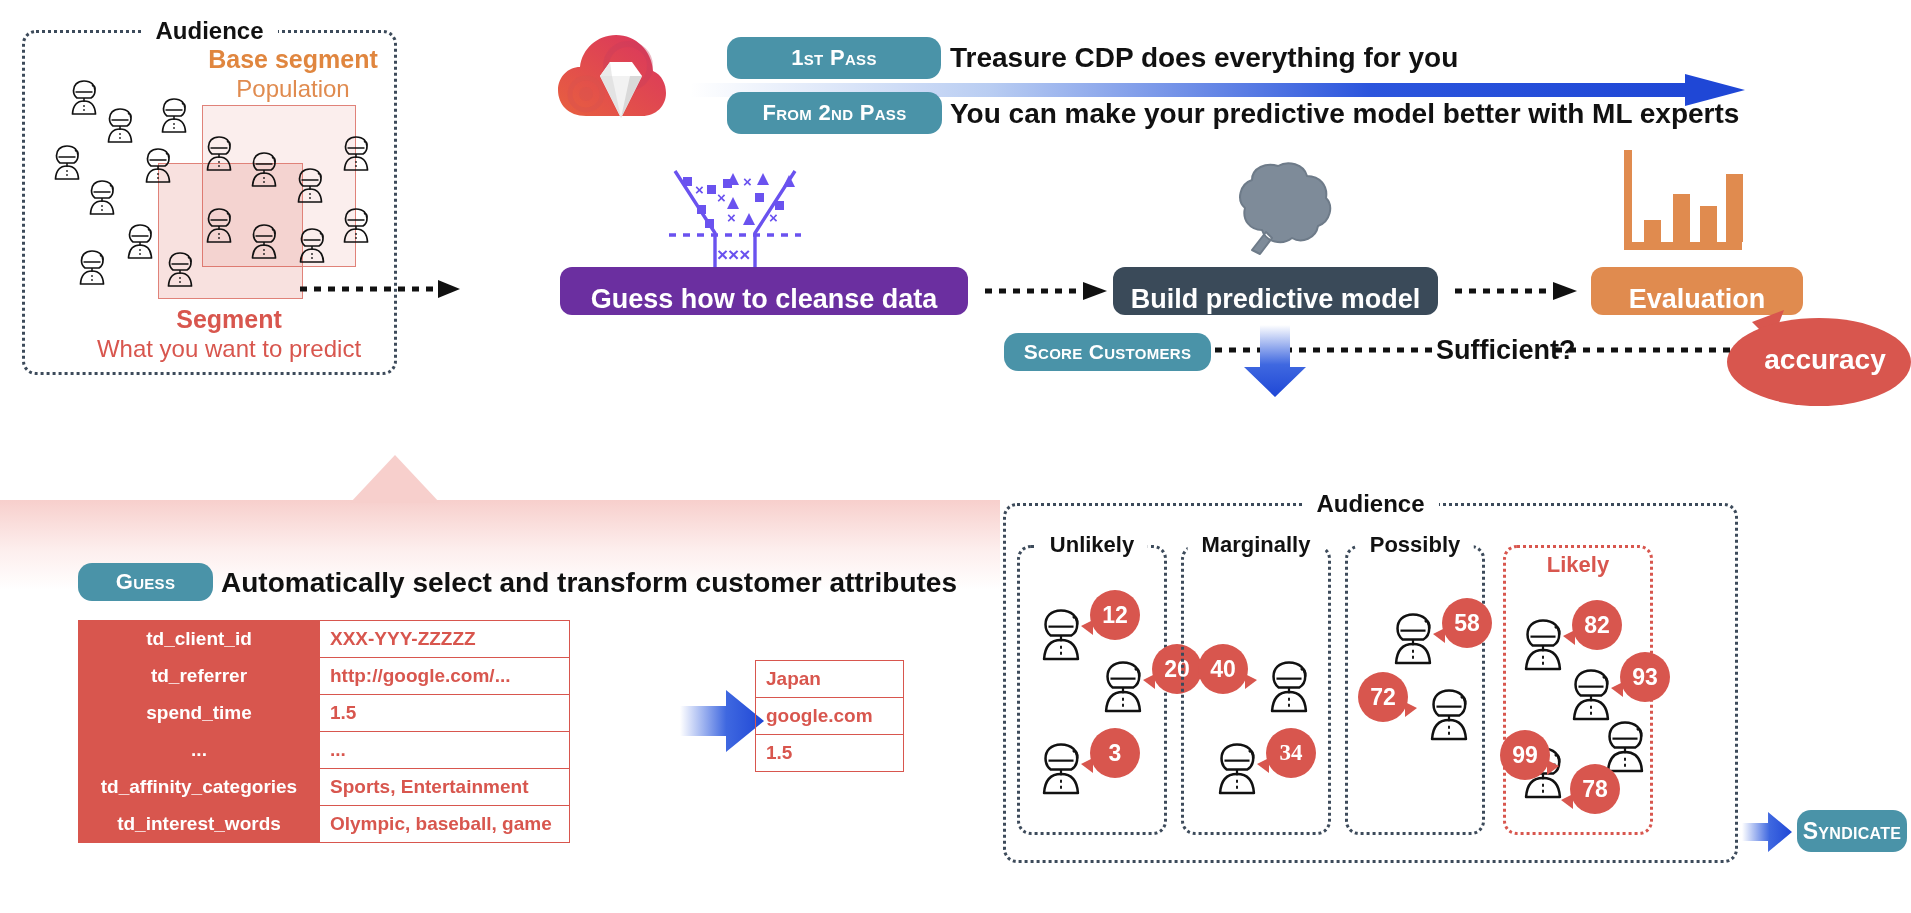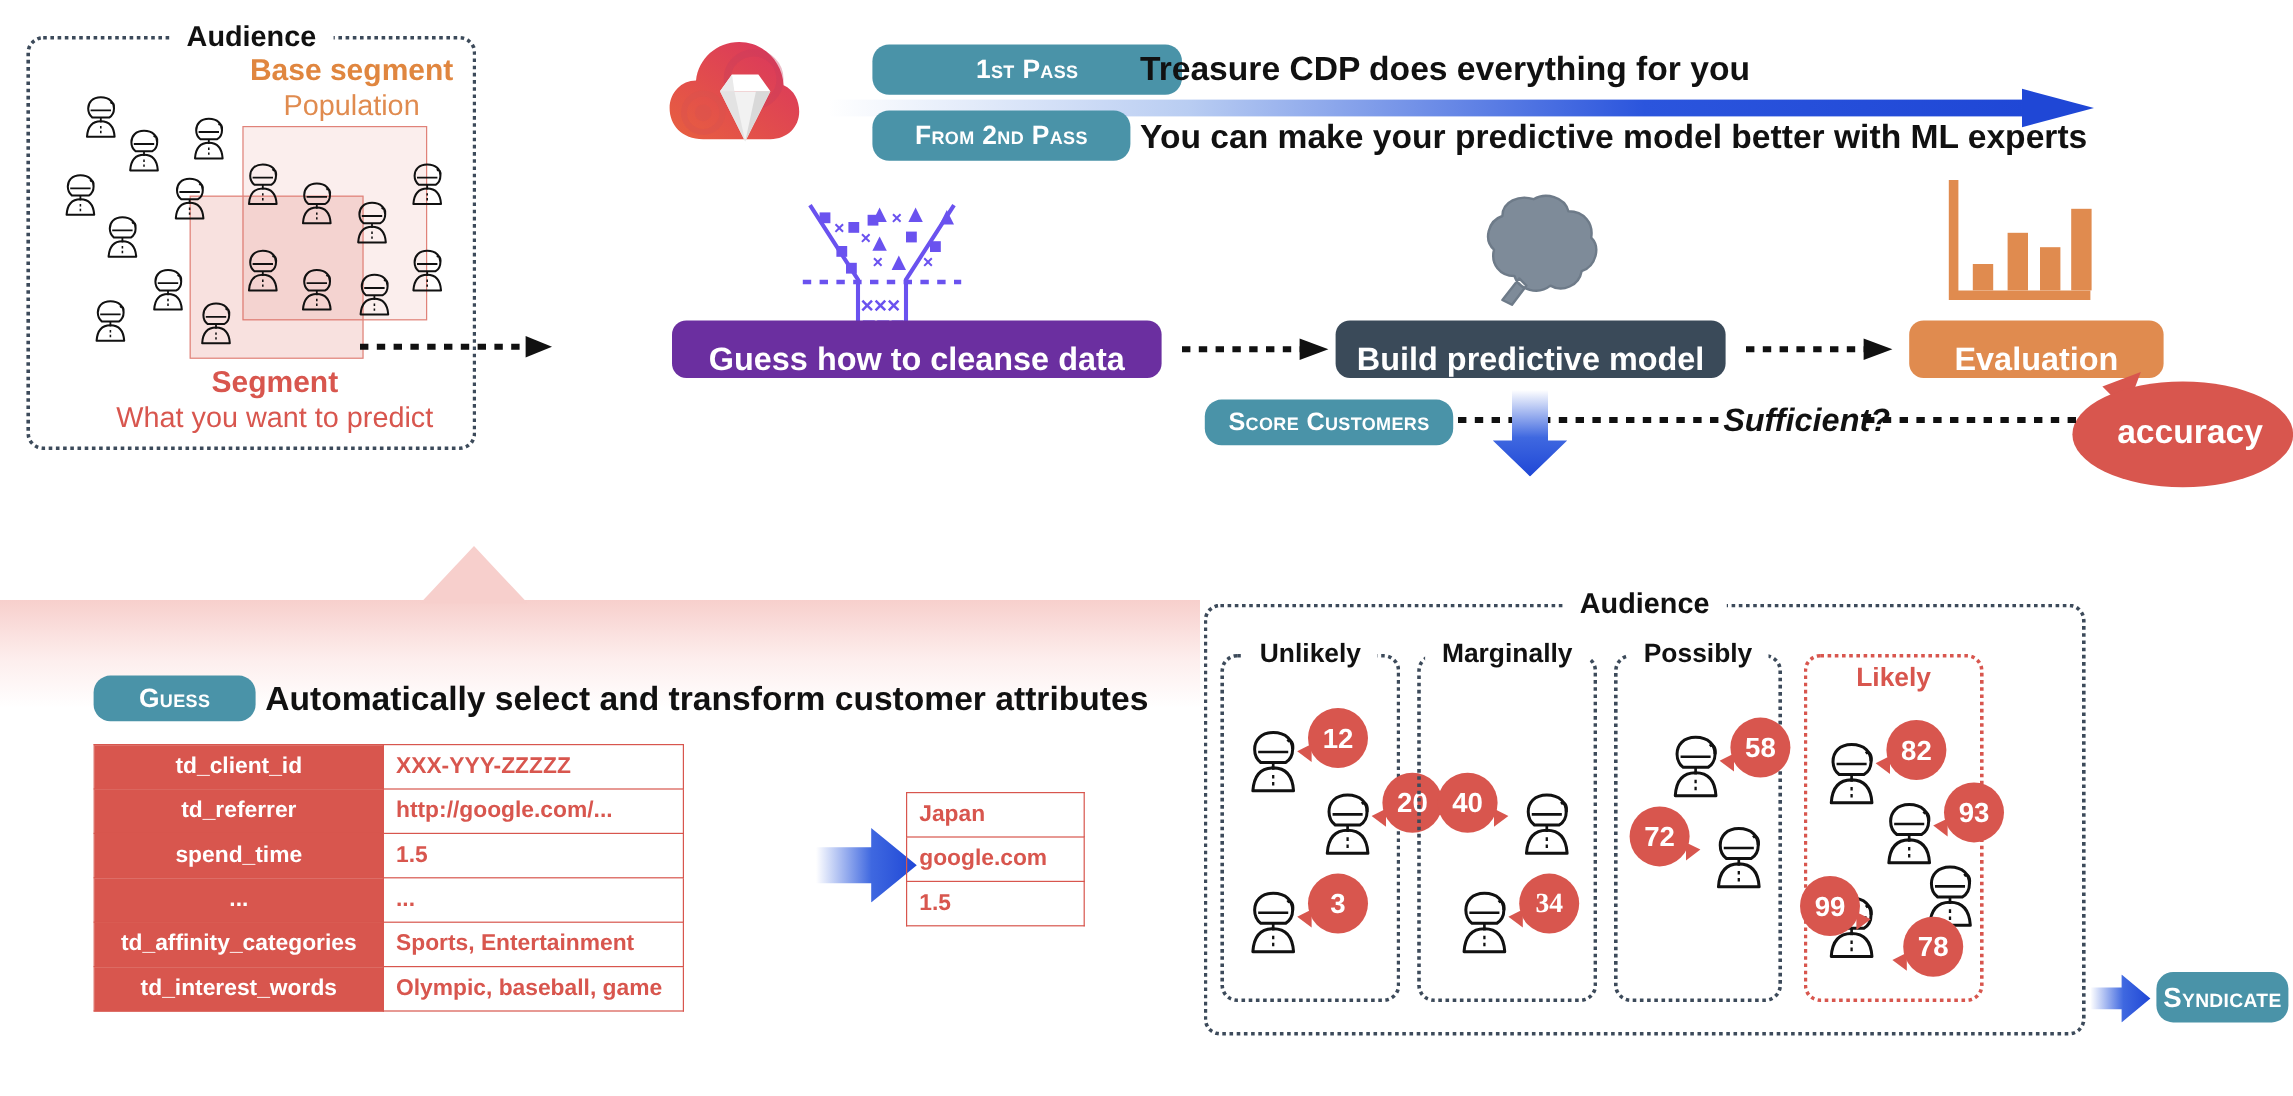--- a/index.html
+++ b/index.html
@@ -106,21 +106,21 @@
   <circle cx="30" cy="70" r="16" fill="none" stroke="#d9514e" stroke-width="5" opacity=".45"></circle>
   <circle cx="30" cy="70" r="7" fill="#d9514e" opacity=".45"></circle>
   <circle cx="72" cy="42" r="22" fill="none" stroke="#c73b5c" stroke-width="6" opacity=".35"></circle>
   <path d="M44 52 L86 52 L65 94 Z" fill="#f2f2f2"></path>
   <path d="M44 52 L54 38 L76 38 L86 52 Z" fill="#ffffff"></path>
   <path d="M44 52 L65 94 L56 52 Z" fill="#e3e3e3"></path>
   <path d="M86 52 L65 94 L74 52 Z" fill="#d9d9d9"></path>
   <path d="M54 38 L56 52 L44 52 Z" fill="#eaeaea"></path>
 </svg>
 
-<div class="abs teal-pill pill" style="left:727px;top:37px;width:258px;height:42px;">
+<div class="abs teal-pill pill" style="left:727px;top:37px;width:214px;height:42px;">
   <span class="smallcaps" style="font-size:22px;">1st Pass</span>
 </div>
 <div class="abs hdr-text" style="left:950px;top:42px;font-size:28px;">Treasure CDP does everything for you</div>
 
 <svg class="abs" style="left:690px;top:72px;" width="1060" height="36">
   <defs>
     <linearGradient id="arrg" x1="0" y1="0" x2="1" y2="0">
       <stop offset="0%" stop-color="#ffffff"></stop>
       <stop offset="30%" stop-color="#b9cdf2"></stop>
       <stop offset="68%" stop-color="#2b55dd"></stop>
@@ -206,21 +206,21 @@
 <div class="abs flowbox" style="left:1591px;top:267px;width:212px;height:48px;background:#e08b4f;font-size:27px;">
   <span>Evaluation</span>
 </div>
 
 <svg class="abs" style="left:1724px;top:300px;" width="190" height="110" viewBox="0 0 190 110">
   <polygon points="28,22 60,10 48,42" fill="#d8564e"></polygon>
   <ellipse cx="95" cy="62" rx="92" ry="44" fill="#d8564e"></ellipse>
 </svg>
 <div class="abs" style="left:1730px;top:344px;width:190px;text-align:center;color:#fff;font-size:28px;font-weight:700;">accuracy</div>
 
-<div class="abs hdr-text" style="left:1436px;top:335px;font-size:27px;font-style:italic;">Sufficient?</div>
+<div class="abs hdr-text" style="left:1436px;top:335px;font-size:27px;">Sufficient?</div>
 <svg class="abs" style="left:1163px;top:337px;" width="640" height="26">
   <polygon points="0,13 26,2 26,24" fill="#111"></polygon>
   <line x1="24" y1="13" x2="270" y2="13" stroke="#111" stroke-width="5" stroke-dasharray="7 7"></line>
   <line x1="392" y1="13" x2="570" y2="13" stroke="#111" stroke-width="5" stroke-dasharray="7 7"></line>
 </svg>
 
 <div class="abs teal-pill pill" style="left:1004px;top:333px;width:207px;height:38px;">
   <span class="smallcaps" style="font-size:21px;">Score Customers</span>
 </div>
 
@@ -428,21 +428,21 @@
       <svg width="46" height="56" viewBox="0 0 24 38" style="position: absolute; left: 96px; top: 170px;">
         <g fill="none" stroke="#111" stroke-width="1.7" stroke-linejoin="round">
           <path d="M12 3 C5 3 1.5 7.5 1.5 12.5 C1.5 16 3 18.5 5 20 L19 20 C21.5 18.5 23 16 23 12.5 C23 7.5 19.5 3 12 3 Z"></path>
           <path d="M23 12.5 C23.5 9 22 6.5 20 8"></path>
           <path d="M3.5 14 L20.5 14" stroke-width="1.5"></path>
           <path d="M12 20 L12 24" stroke-width="1.5"></path>
           <path d="M12 23 C4.5 23 1 28 0.5 36 L23.5 36 C23 28 19.5 23 12 23 Z"></path>
           <path d="M12 27 L12 34" stroke-width="1.3" stroke-dasharray="2 2"></path>
         </g>
       </svg>
-      <div class="bubble" style="left: 80px; top: 216px; width: 50px; height: 50px; font-size: 23px;">78<div style="position: absolute; top: 30px; left: -9px; border-right: 12px solid rgb(216, 86, 78); width: 0px; height: 0px; border-top: 6px solid transparent; border-bottom: 9px solid transparent;"></div></div>
+      <div class="bubble" style="left: 64px; top: 216px; width: 50px; height: 50px; font-size: 23px;">78<div style="position: absolute; top: 30px; left: -9px; border-right: 12px solid rgb(216, 86, 78); width: 0px; height: 0px; border-top: 6px solid transparent; border-bottom: 9px solid transparent;"></div></div>
     </div>
   </div>
 
 <svg class="abs" style="left:1742px;top:812px;" width="52" height="40">
   <defs>
     <linearGradient id="syg" x1="0" y1="0" x2="1" y2="0">
       <stop offset="0%" stop-color="#ffffff"></stop>
         <stop offset="55%" stop-color="#3f68e0"></stop>
       <stop offset="100%" stop-color="#1f47d6"></stop>
     </linearGradient>

